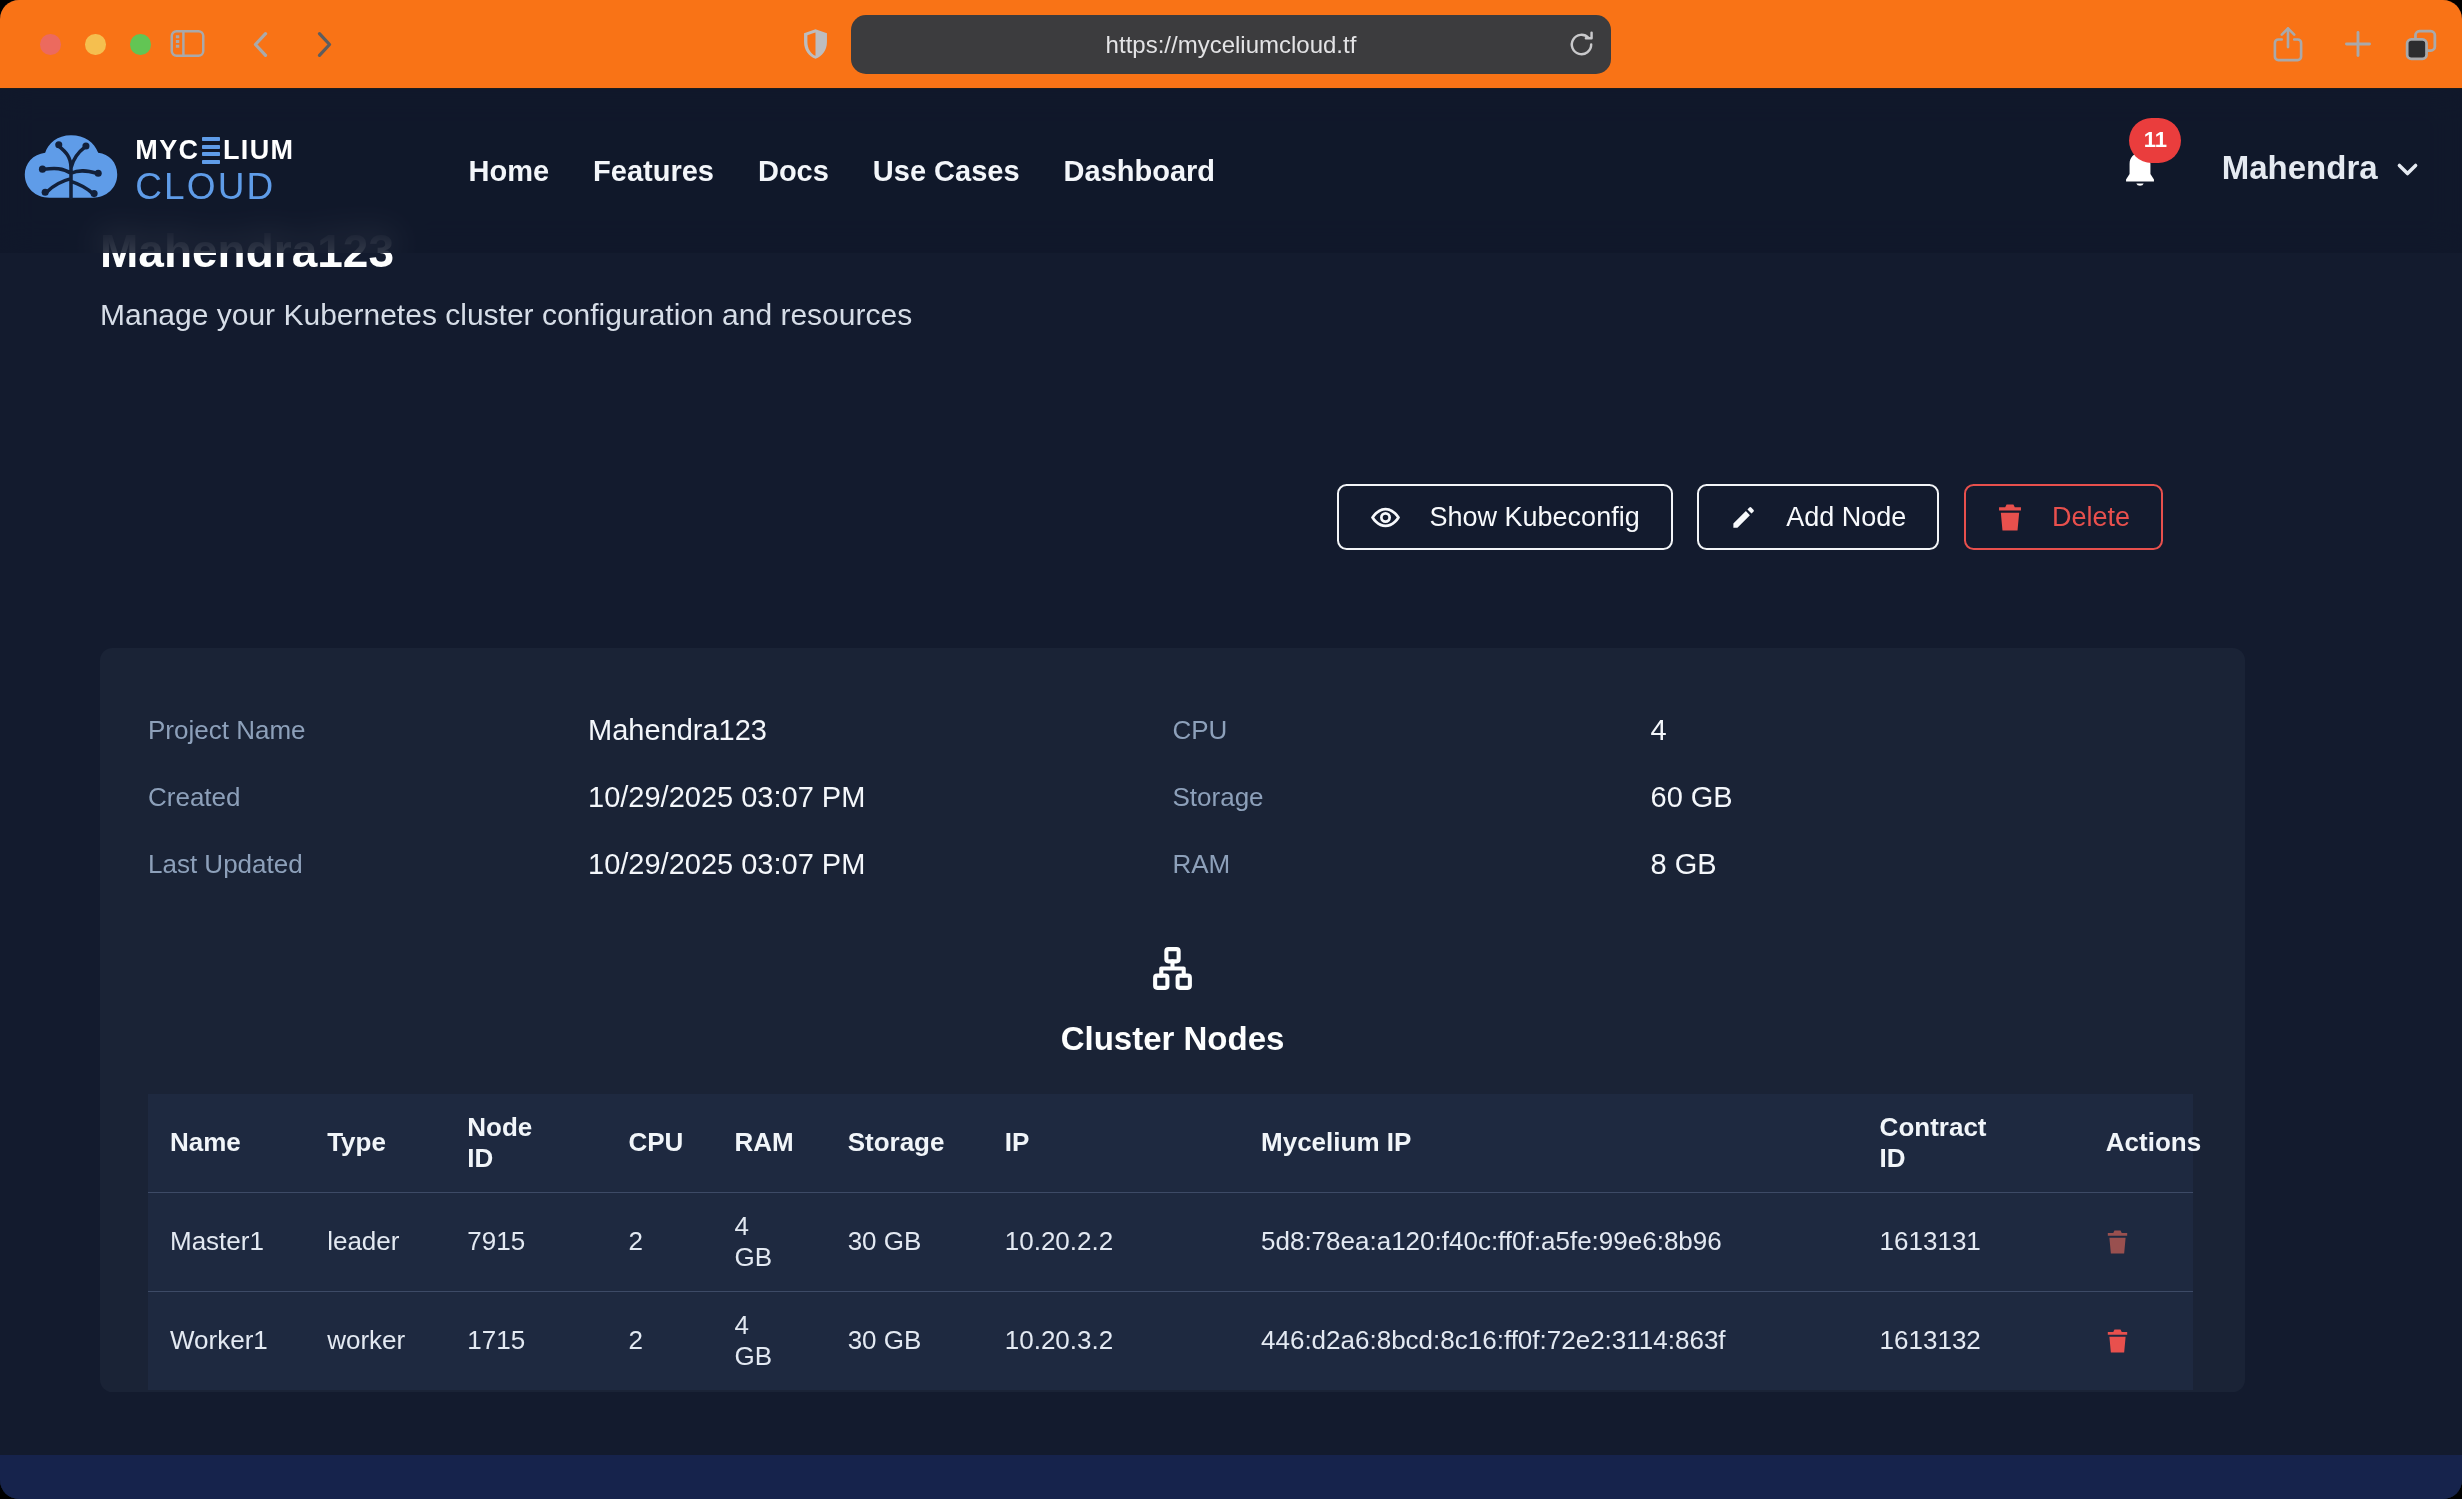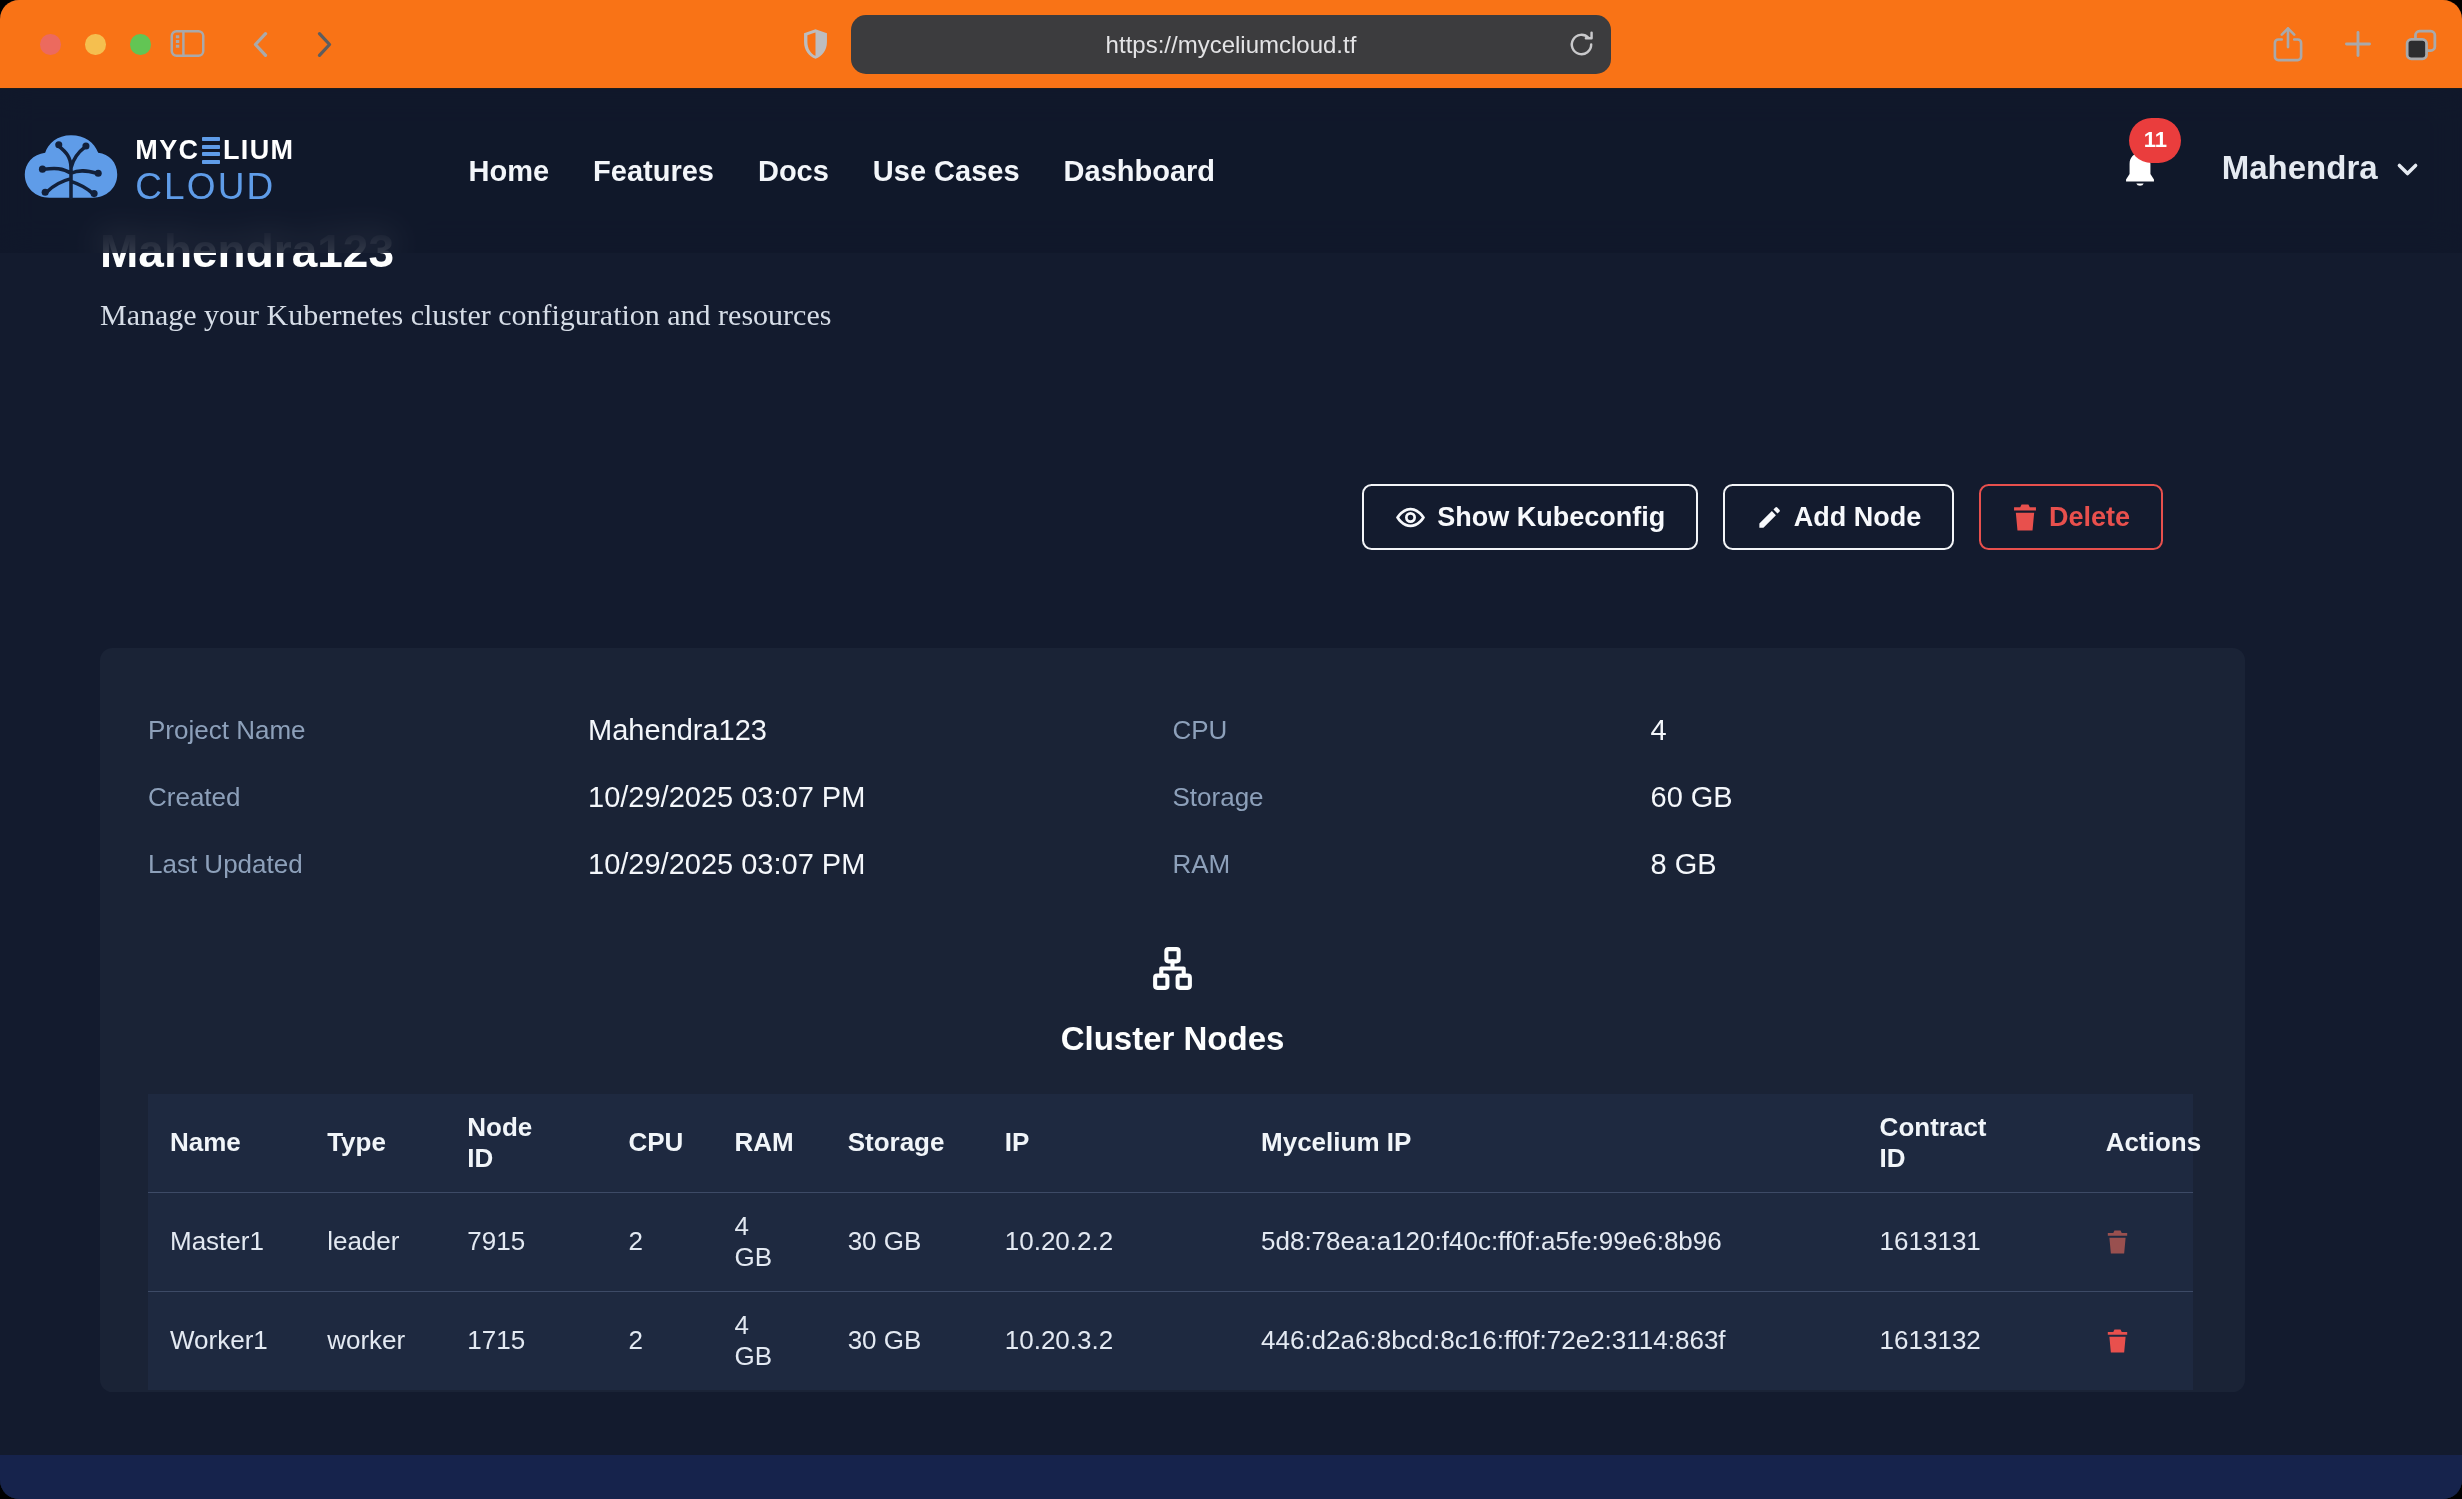--- a/index.html
+++ b/index.html
@@ -43,25 +43,25 @@
   .nav-right { margin-left:auto; display:flex; align-items:flex-start; gap:62px; }
   .bell-wrap { position:relative; color:#fff; background:none; border:none; padding:0; }
   .badge { position:absolute; top:-31px; left:9.6px; min-width:52px; height:45px; border-radius:23px; background:var(--danger);
     color:#fff; font-size:22px; font-weight:700; display:flex; align-items:center; justify-content:center; }
   .user-menu { display:flex; align-items:center; gap:16.4px; color:#e5eaf1; font-size:33px; font-weight:600; background:none; border:none; padding:0; }
   .user-menu svg { margin-top:4.1px; }
 
   
   .content { position:absolute; top:135px; left:100px; width:2145px; z-index:1; }
   .page-title { margin:0; color:#fdfefe; font-size:46px; font-weight:700; line-height:1.2; }
-  .page-subtitle { margin:19px 0 0 0; color:#d6dde7; font-size:30px; font-weight:400;font-family:Liberation Serif, serif; }
+  .page-subtitle { margin:19px 0 0 0; color:#d6dde7; font-size:30px; font-weight:400; }
 
   .actions-row { margin-top:152px; display:flex; justify-content:flex-end; gap:24.6px; padding-right:82px; }
-  .btn { display:flex; align-items:center; gap:11px; height:66px; padding:0 31px; border-radius:9.6px;
-    background:transparent; color:#f7f9fc; border:2.1px solid #f3f5f8; font-size:27px; font-weight:700; font-family:inherit; }
+  .btn { display:flex; align-items:center; gap:29px; height:66px; padding:0 31px; border-radius:9.6px;
+    background:transparent; color:#f7f9fc; border:2.1px solid #f3f5f8; font-size:27px; font-weight:400; font-family:inherit; }
   .btn svg { display:block; }
   .btn-danger { color:var(--danger); border-color:var(--danger); }
 
   
   .panel { margin-top:98px; width:2145px; height:744px; background:#1a2336; border-radius:12.3px; padding:66px 48px 48px 48px; }
   .details { display:grid; grid-template-columns:1fr 1fr; }
   .dl { display:grid; column-gap:79px; row-gap:34px; align-items:center; }
   .dl-left { grid-template-columns:361px 1fr; }
   .dl-right { grid-template-columns:399px 1fr; }
   .dt { color:#8da0ba; font-size:26px; }

